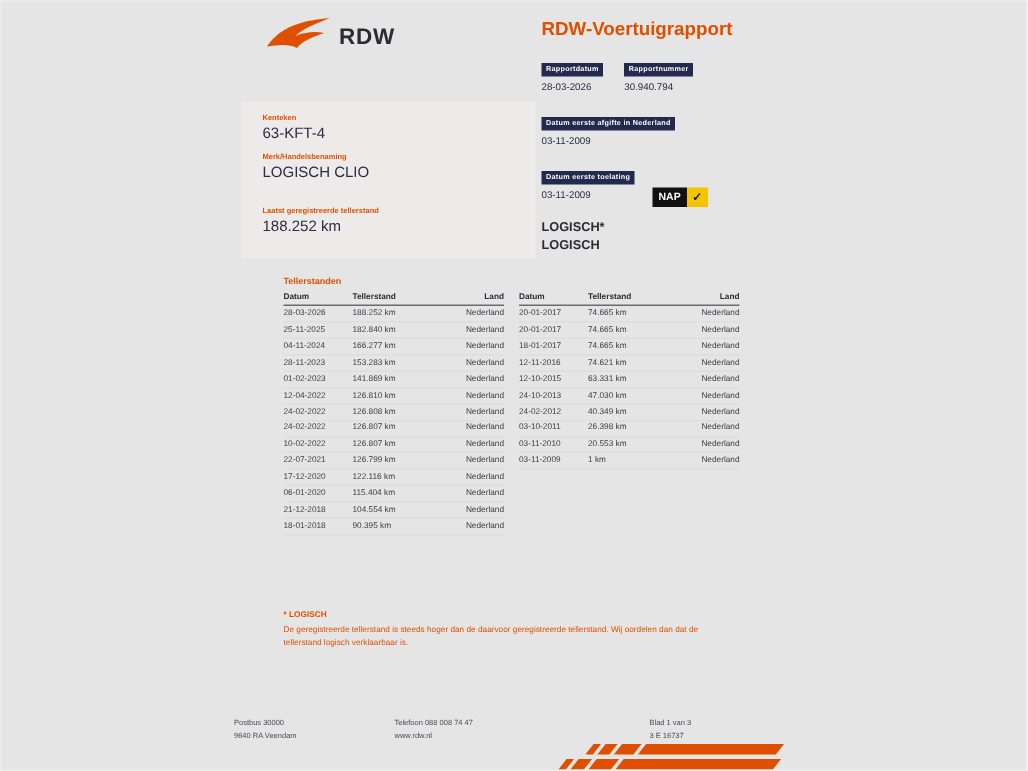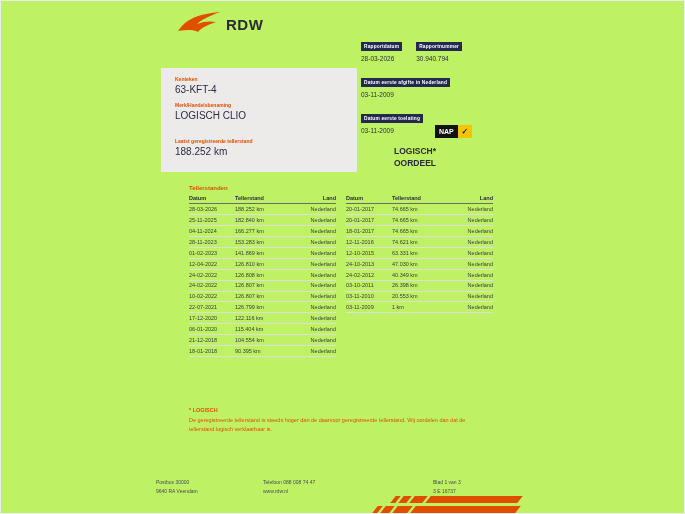--- a/index.html
+++ b/index.html
@@ -1,39 +1,39 @@
 <!DOCTYPE html>
 <html><head>
 <meta charset="utf-8">
 <style>
   * { margin:0; padding:0; box-sizing:border-box; }
   html,body { background:#fff; }
   body { font-family:"Liberation Sans", sans-serif; }
-  .page { position:relative; width:685px; height:514px; background:#bef264; overflow:hidden; border:1px solid #ececec; }
+  .page { position:relative; width:685px; height:514px; background:#e5e5e5; overflow:hidden; border:1px solid #ececec; }
 
   
   .logo { position:absolute; left:176px; top:8px; display:flex; align-items:center; gap:5px; }
   .logo-text { font-size:15px; font-weight:bold; color:#2b2b36; letter-spacing:0.5px; }
   .doc-title { position:absolute; left:360px; top:11px; font-size:12.5px; font-weight:bold; color:#e04f00; }
   .report-meta { position:absolute; left:360px; top:33px; display:flex; gap:14px; }
   .badge { display:inline-block; background:#24294f; color:#ffffff; font-size:4.8px; font-weight:bold; padding:2px 3px; letter-spacing:0.2px; }
   .field-value { font-size:6.5px; color:#2b2b45; margin-top:3px; }
 
   
   .vehicle-box { position:absolute; left:160px; top:67px; width:196px; height:104px; background:#edebe9; padding:8px 14px; }
   .vb-label { color:#e04f00; font-size:5px; font-weight:bold; }
   .vb-value { color:#2b2b45; font-size:10px; margin-top:2px; }
   .vb-gap { margin-top:7px; }
   .vb-biggap { margin-top:17px; }
 
   
   .reg-col { position:absolute; left:360px; top:69px; width:162px; }
   .reg-col .field-value { margin-bottom:8px; }
   .verdict { margin-top:11px; }
-  .verdict-line { font-size:8.5px; font-weight:bold; color:#2b2b36; line-height:1.45;margin-left:33px; }
+  .verdict-line { font-size:8.5px; font-weight:bold; color:#2b2b36; line-height:1.45; }
   .nap { position:absolute; left:74px; top:55px; display:flex; }
   .nap-black { background:#111111; color:#fff; font-size:7px; font-weight:bold; padding:3px 4px; display:flex; align-items:center; }
   .nap-yellow { background:#f5c400; color:#111; font-size:8px; font-weight:bold; width:14px; display:flex; align-items:center; justify-content:center; }
 
   
   .tables { position:absolute; left:188px; top:184px; }
   .tbl-title { color:#e04f00; font-weight:bold; font-size:6px; margin-bottom:4px; }
   .tbl-wrap { display:flex; gap:10px; }
   .tbl { width:147px; }
   .thead { display:flex; border-bottom:1px solid #6b6b6b; padding-bottom:2px; }
@@ -71,20 +71,21 @@
 
   <div class="logo">
     <span>
       <svg width="44" height="26" viewBox="0 0 44 26">
         <path d="M1 22 C8 12 18 5 43 3 C30 8 24 11 20 15 C27 12 34 12 39 13 C30 16 24 19 21 23 C16 20 8 21 1 22 Z" fill="#e04f00"></path>
       </svg>
     </span>
     <span class="logo-text">RDW</span>
   </div>
 
+  <div class="doc-title">RDW-Voertuigrapport</div>
 
   <div class="report-meta">
     <div>
       <span class="badge">Rapportdatum</span>
       <div class="field-value">28-03-2026</div>
     </div>
     <div>
       <span class="badge">Rapportnummer</span>
       <div class="field-value">30.940.794</div>
     </div>
@@ -99,21 +100,21 @@
     <div class="vb-value">188.252 km</div>
   </div>
 
   <div class="reg-col">
     <span class="badge">Datum eerste afgifte in Nederland</span>
     <div class="field-value">03-11-2009</div>
     <span class="badge">Datum eerste toelating</span>
     <div class="field-value">03-11-2009</div>
     <div class="verdict">
       <div class="verdict-line">LOGISCH*</div>
-      <div class="verdict-line">OORDEEL</div>
+      <div class="verdict-line">LOGISCH</div>
     </div>
     <div class="nap">
       <span class="nap-black">NAP</span>
       <span class="nap-yellow">✓</span>
     </div>
   </div>
 
   <div class="tables">
     <div class="tbl-title">Tellerstanden</div>
     <div class="tbl-wrap">

